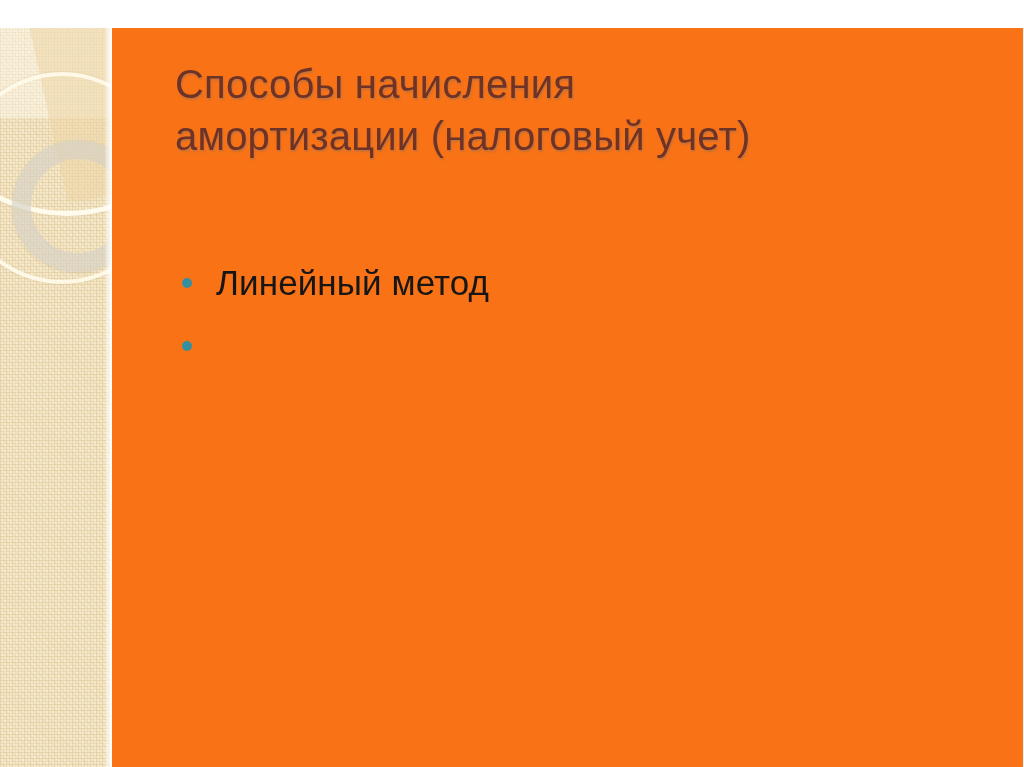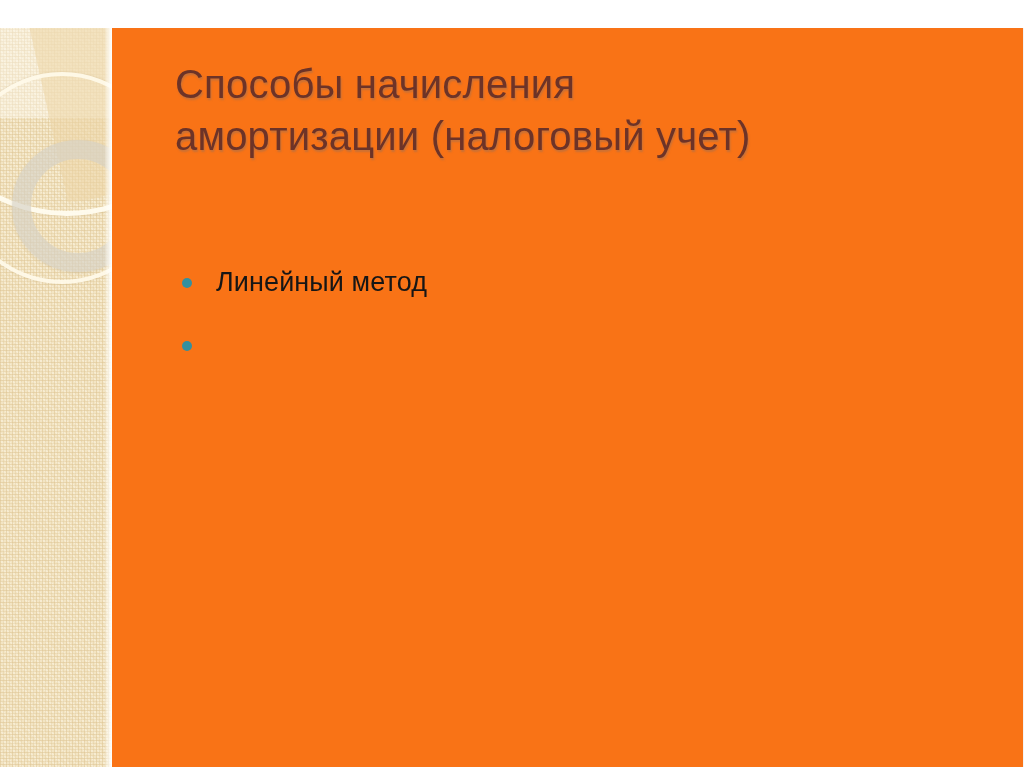--- a/index.html
+++ b/index.html
@@ -146,21 +146,21 @@
     width: 800px;
     list-style: none;
     margin: 0;
     padding: 0;
   }
 
   #bullets li {
     position: relative;
     padding-left: 40px;
     margin: 0 0 18px 0;
-    font-size: 27px;
+    font-size: 35px;
     line-height: 45px;
     color: #161616;
     letter-spacing: 0.1px;
   }
 
   #bullets li .dot {
     position: absolute;
     left: 6px;
     top: 18px;
     width: 10px;

